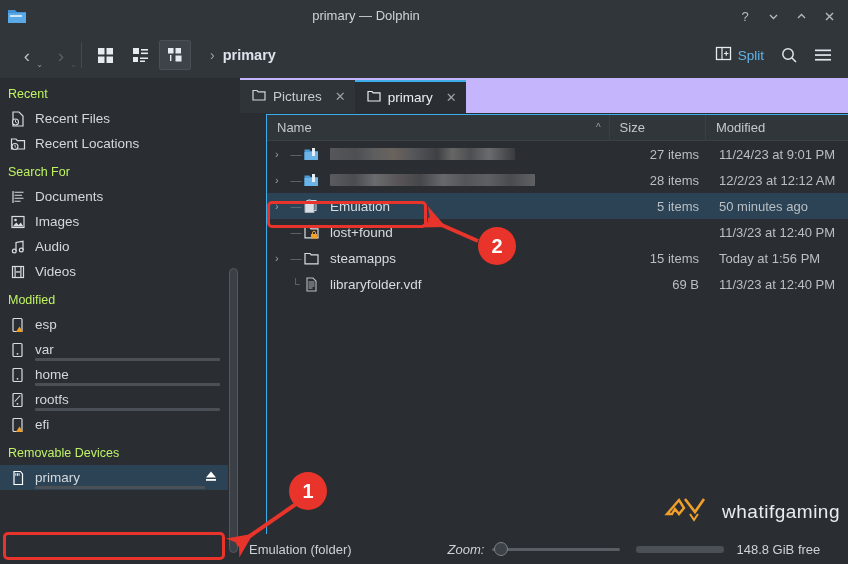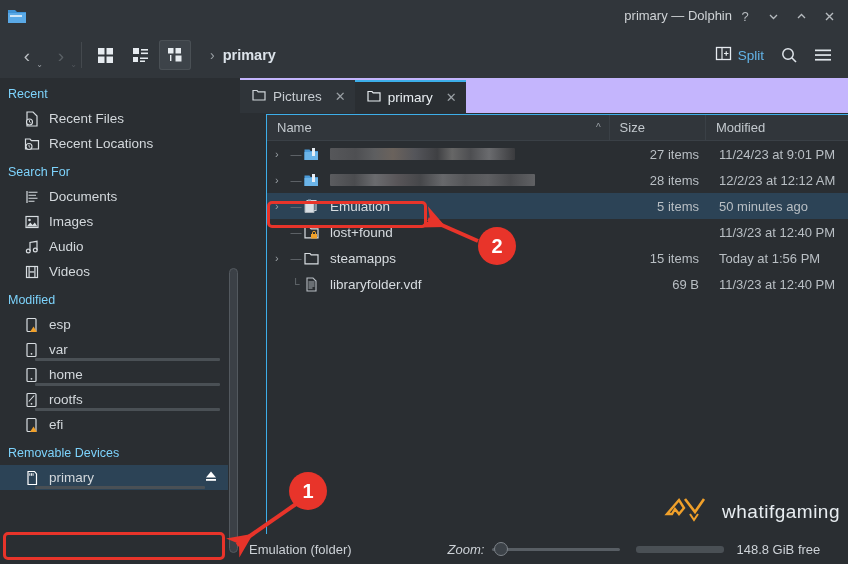--- a/index.html
+++ b/index.html
@@ -12,21 +12,21 @@
   .window { position: relative; width: 848px; height: 564px; background: #2a2e32; }
 
   
   .titlebar {
     position: absolute; left: 0; top: 0; width: 848px; height: 32px;
     background: #31363b; display: flex; align-items: center;
   }
   .win-icon { position: absolute; left: 6px; top: 5px; width: 22px; height: 22px; }
   .title-text {
     position: absolute; left: 0; top: 0; width: 732px; height: 32px;
-    line-height: 32px; text-align: right; color: #cfd3d6; font-size: 13px;
+    line-height: 32px; text-align: center; color: #cfd3d6; font-size: 13px;
   }
   .title-btns { position: absolute; right: 6px; top: 0; height: 32px; display: flex; align-items: center; gap: 2px; }
   .tbtn {
     width: 26px; height: 26px; display: flex; align-items: center; justify-content: center;
     color: #b6bbbf; font-size: 13px; cursor: pointer; border-radius: 2px;
   }
   .tbtn svg { display: block; }
 
   
   .toolbar {
@@ -51,24 +51,24 @@
   .split-btn { display: flex; align-items: center; gap: 6px; padding: 4px 6px; border-radius: 3px; cursor: pointer; }
   .split-label { color: #63b4e8; font-size: 13.5px; }
   .icon-btn { width: 30px; height: 30px; display: flex; align-items: center; justify-content: center; border-radius: 3px; cursor: pointer; }
 
   
   .sidebar {
     position: absolute; left: 0; top: 78px; width: 228px; height: 486px;
     background: #2a2e32; overflow: hidden;
   }
   .side-head {
-    color: #7dd3fc; font-size: 12.5px; padding: 9px 0 5px 8px;
+    color: #bef264; font-size: 12.5px; padding: 9px 0 5px 8px;
   }
   .side-item {
-    height: 25px; display: flex; align-items: center; padding-left: 22px;
+    height: 25px; display: flex; align-items: center; padding-left: 8px;
     position: relative; cursor: pointer; text-align: right;
   }
   .side-item .si-icon { width: 20px; height: 18px; flex: 0 0 20px; margin-right: 7px; display: flex; align-items: center; justify-content: center; }
   .side-item .si-label { color: #d3d8dc; font-size: 13.5px; white-space: nowrap; }
   .side-item.sel { background: #2c4356; }
   .cap-track {
     position: absolute; left: 35px; bottom: 1px; height: 3px; background: #4a5055; border-radius: 1px;
   }
   .cap-fill { height: 3px; background: #3daee9; border-radius: 1px; }
   .eject { position: absolute; right: 10px; top: 50%; transform: translateY(-50%); }

